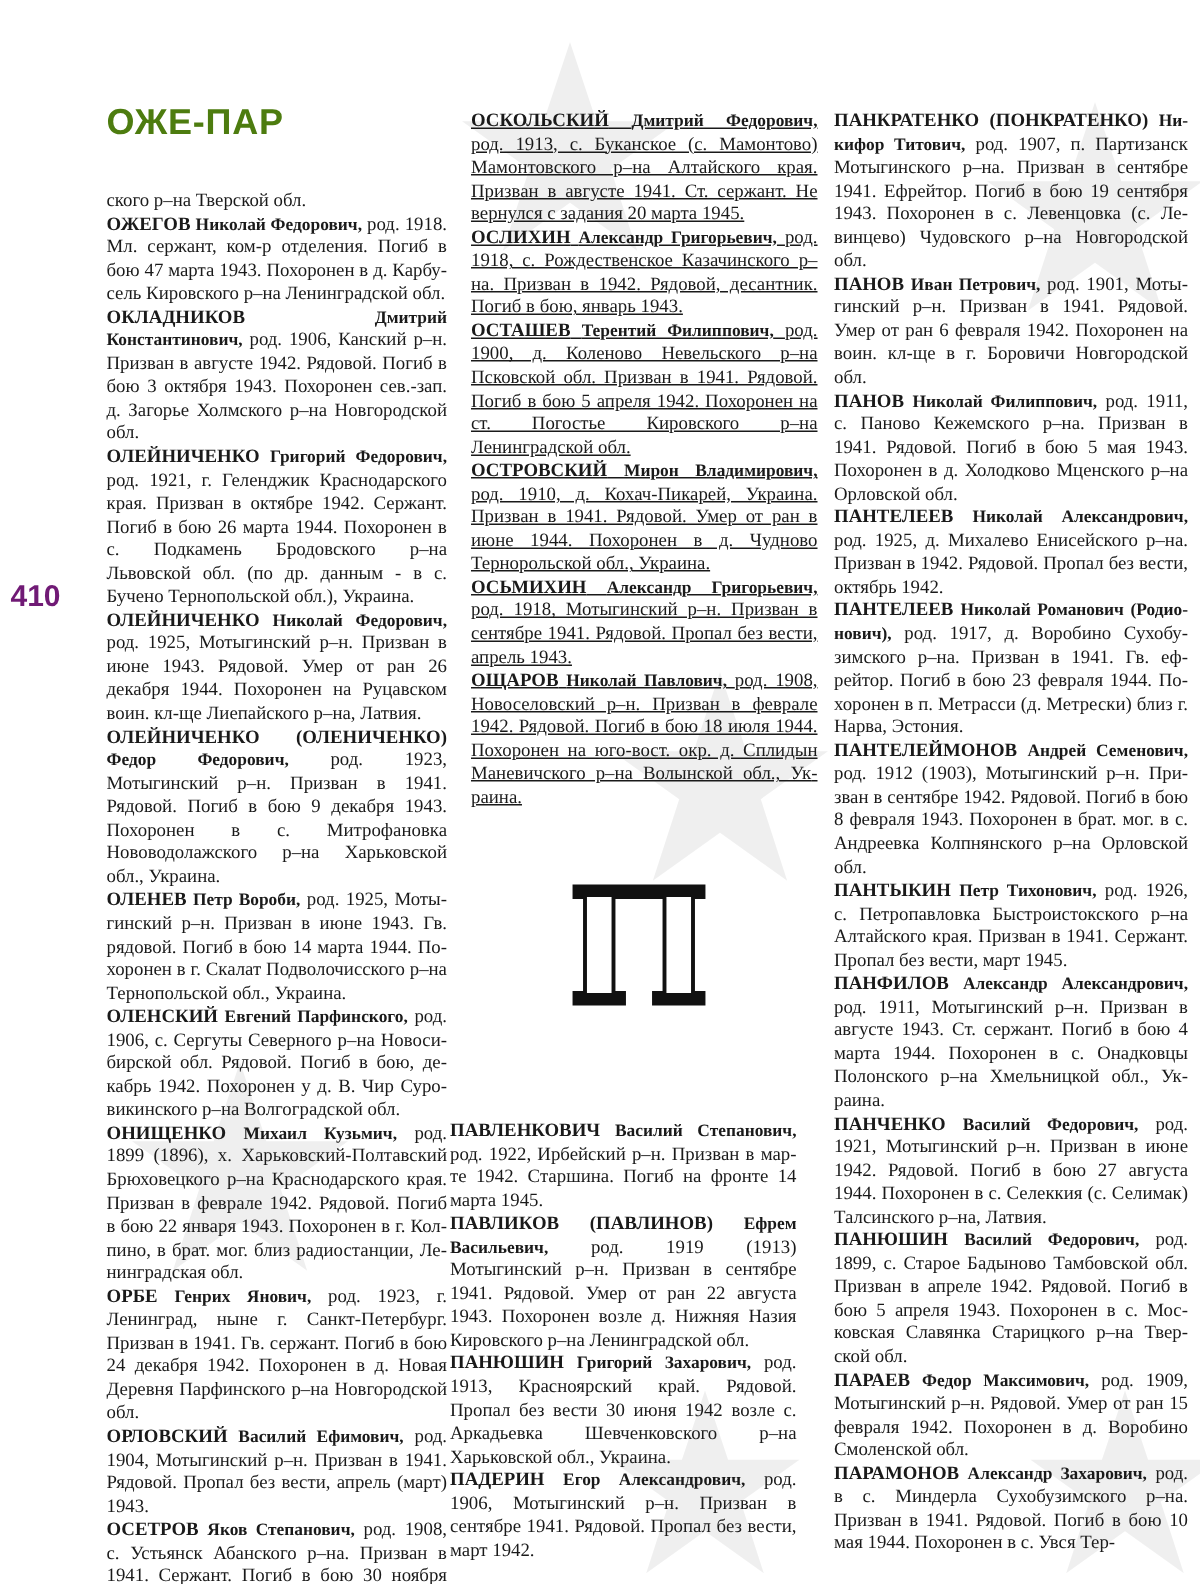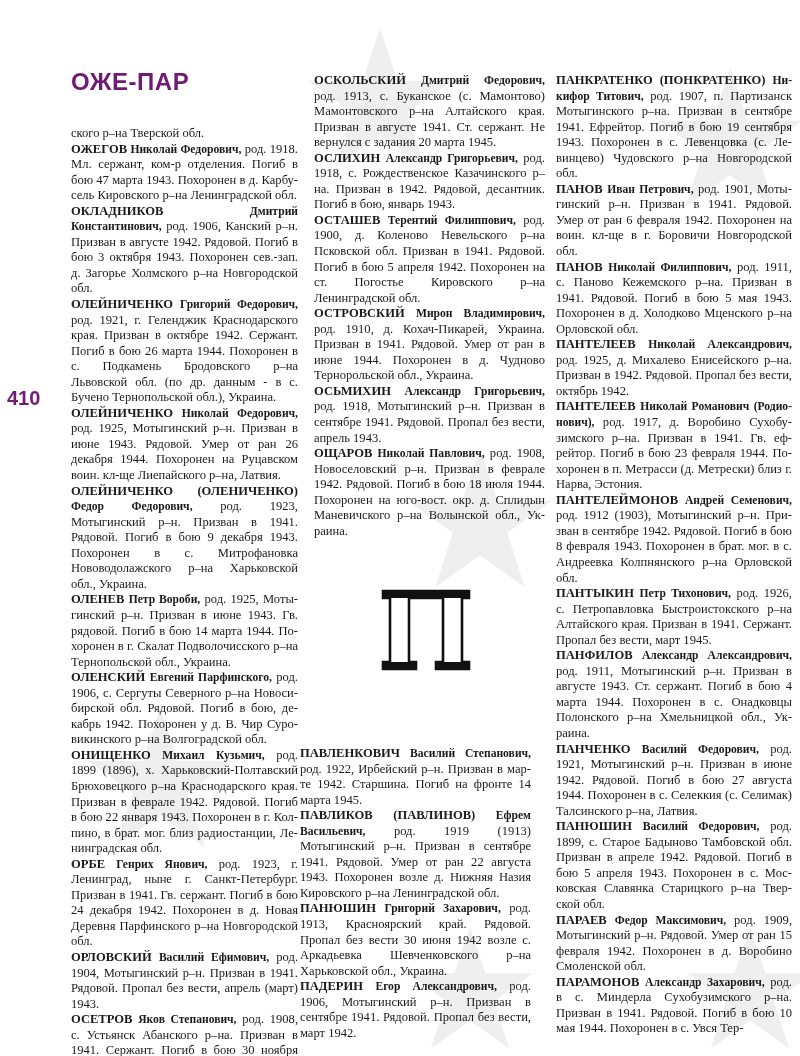--- a/index.html
+++ b/index.html
@@ -1,24 +1,24 @@
 <!DOCTYPE html>
 <html><head>
 <meta charset="utf-8">
 <style>
   html, body { margin:0; padding:0; background:#ffffff; }
   body { width:800px; height:1056px; position:relative; overflow:hidden;
          font-family:"Liberation Serif", "DejaVu Serif", serif; color:#1a1a1a; }
   .running-head { position:absolute; left:71px; top:68px; font-family:"Liberation Sans", "DejaVu Sans", sans-serif;
-                  font-weight:bold; font-size:24px; letter-spacing:0.5px; color:#701a75; }
+                  font-weight:bold; font-size:24px; letter-spacing:0.5px; color:#4d7c0f; }
   .page-number { position:absolute; left:7px; top:387px; font-family:"Liberation Sans", "DejaVu Sans", sans-serif;
                  font-weight:bold; font-size:20px; color:#701a75; }
   .col { position:absolute; font-size:12.55px; line-height:15.55px; text-align:justify; hyphens:manual; }
   .col1 { left:71px; top:126px; width:227px; }
-  .col2 { left:314px; top:73px; width:231px; }
+  .col2 { left:314px; top:73px; width:231px;text-decoration:underline; }
   .col3 { left:556px; top:73px; width:236px; }
   .col2b { left:300px; top:746px; width:231px; }
   .entry { margin:0; text-indent:0; }
   .surname { font-weight:bold; }
   .given { font-weight:bold; font-size:11.6px; }
   .big-letter { position:absolute; left:380px; top:588px; width:92px; height:84px; }
   .watermark { position:absolute; opacity:0.06; pointer-events:none; }
 </style>
 </head>
 <body>

